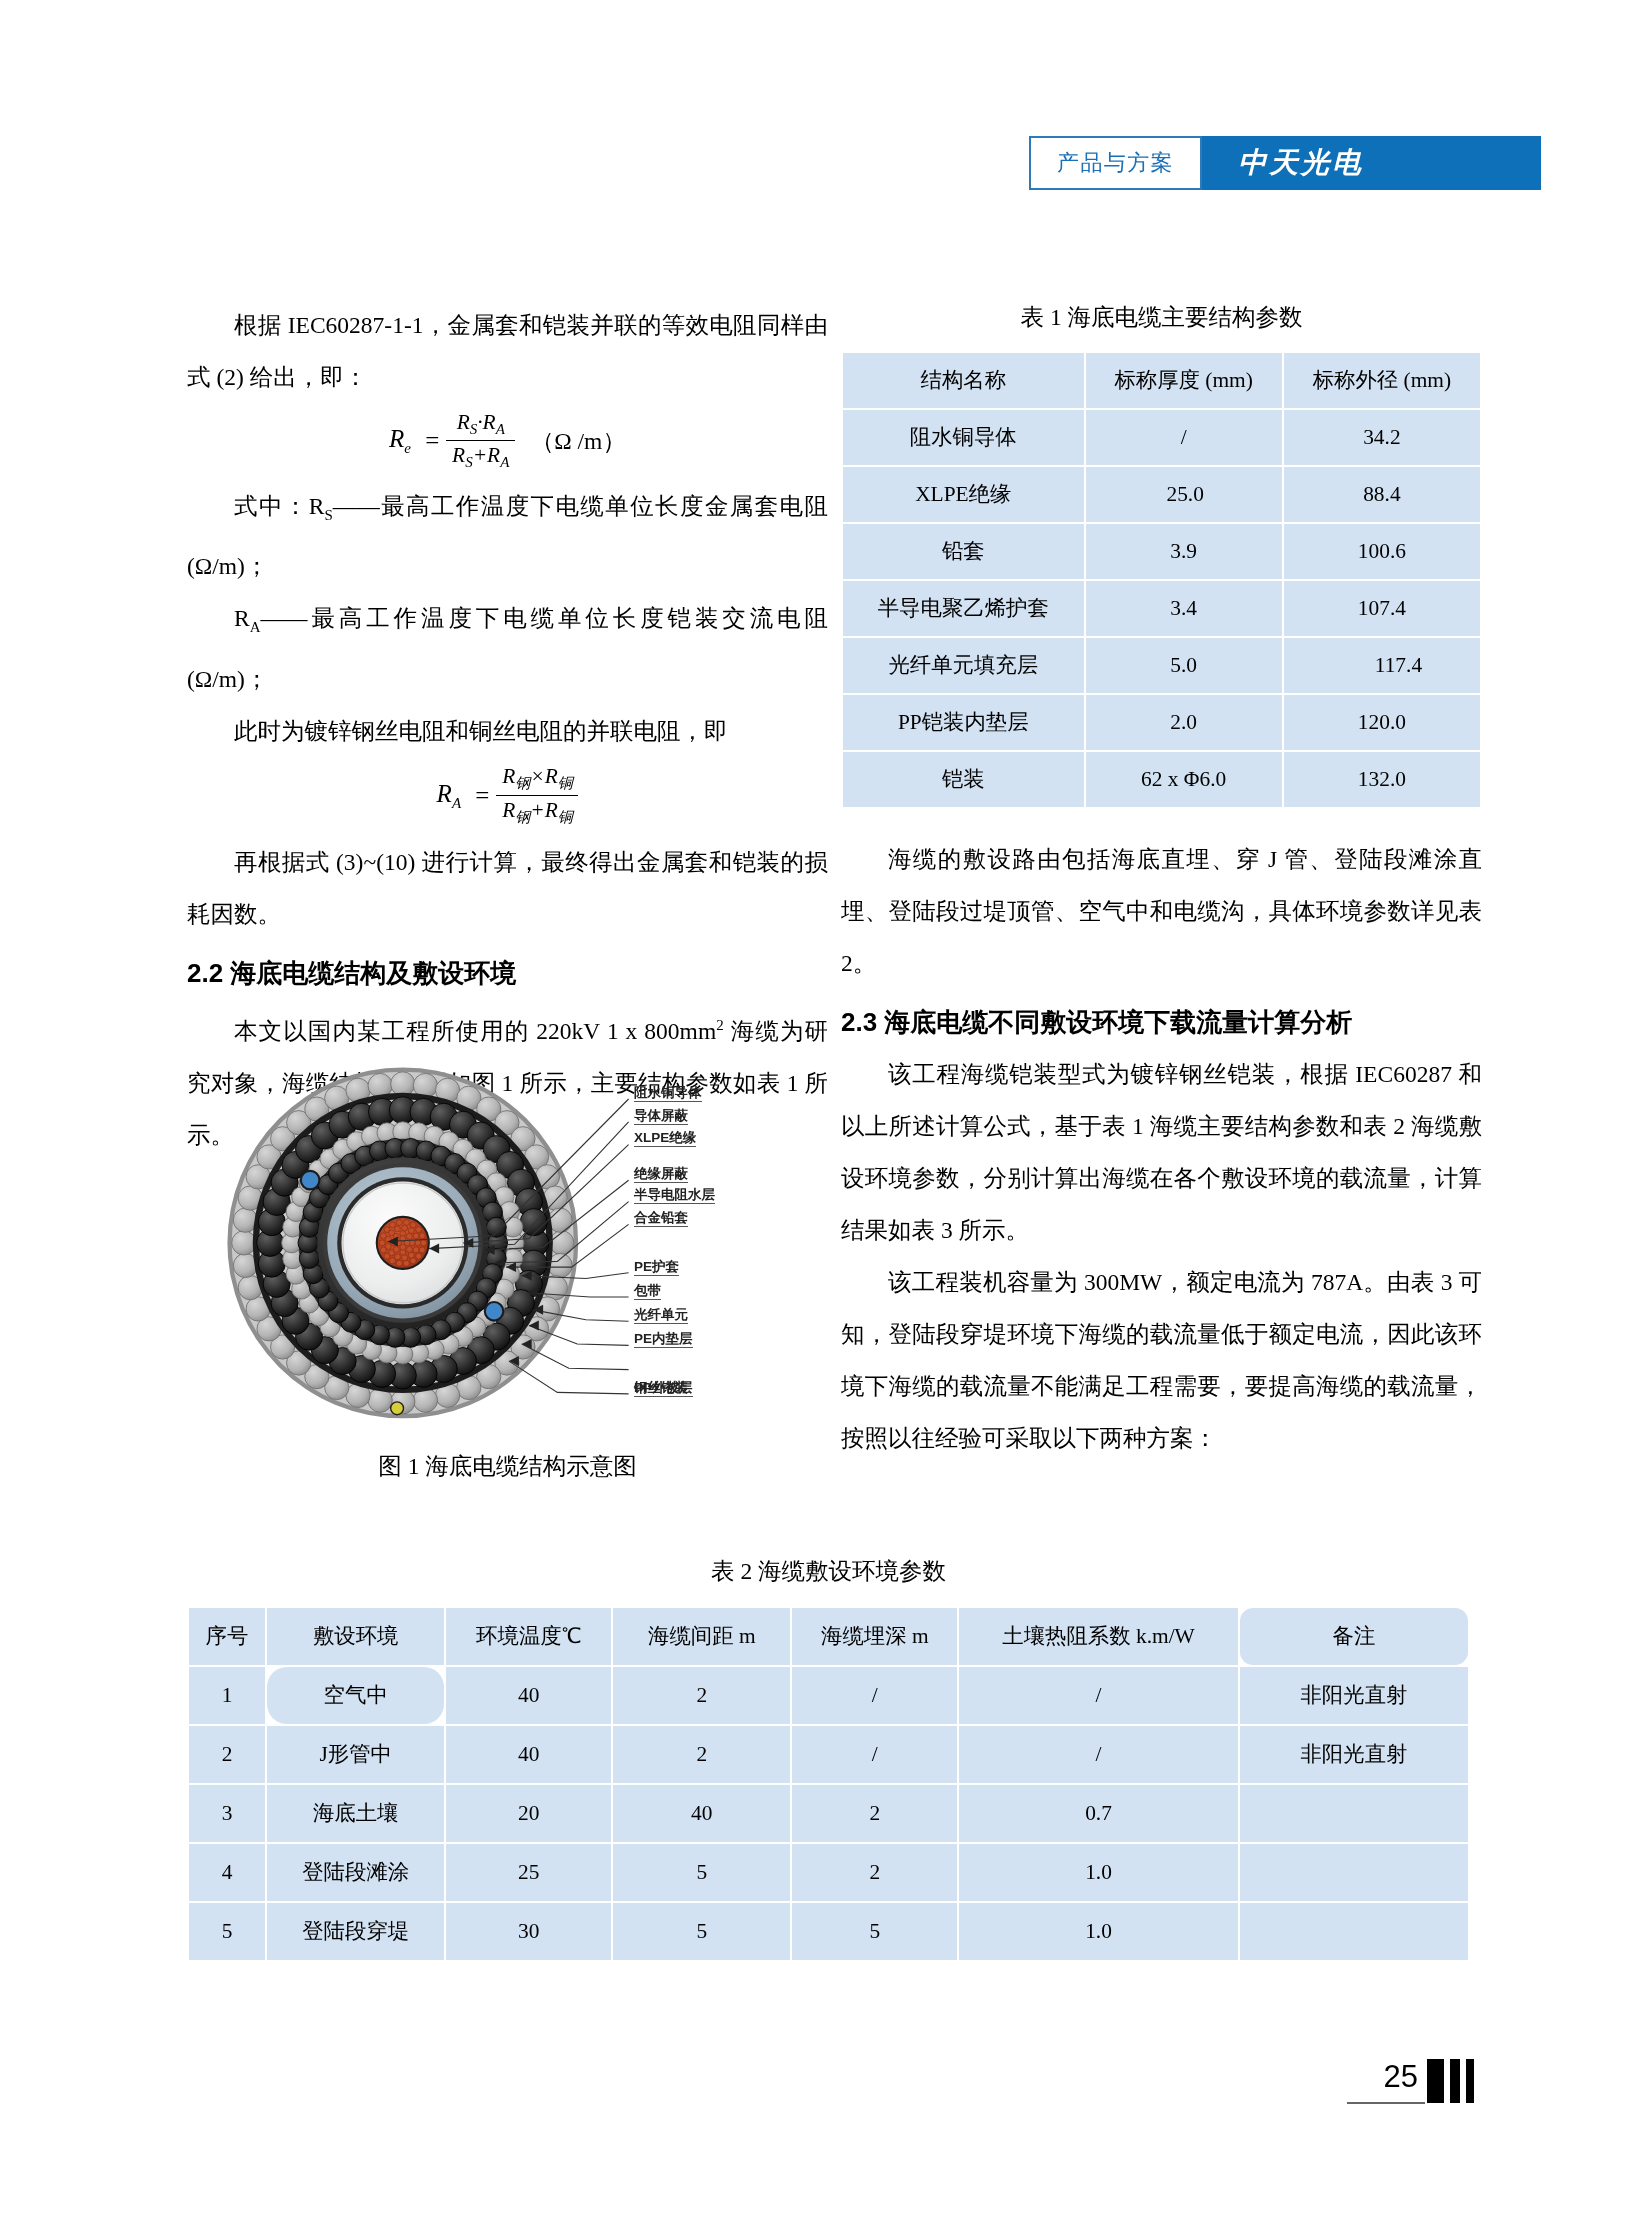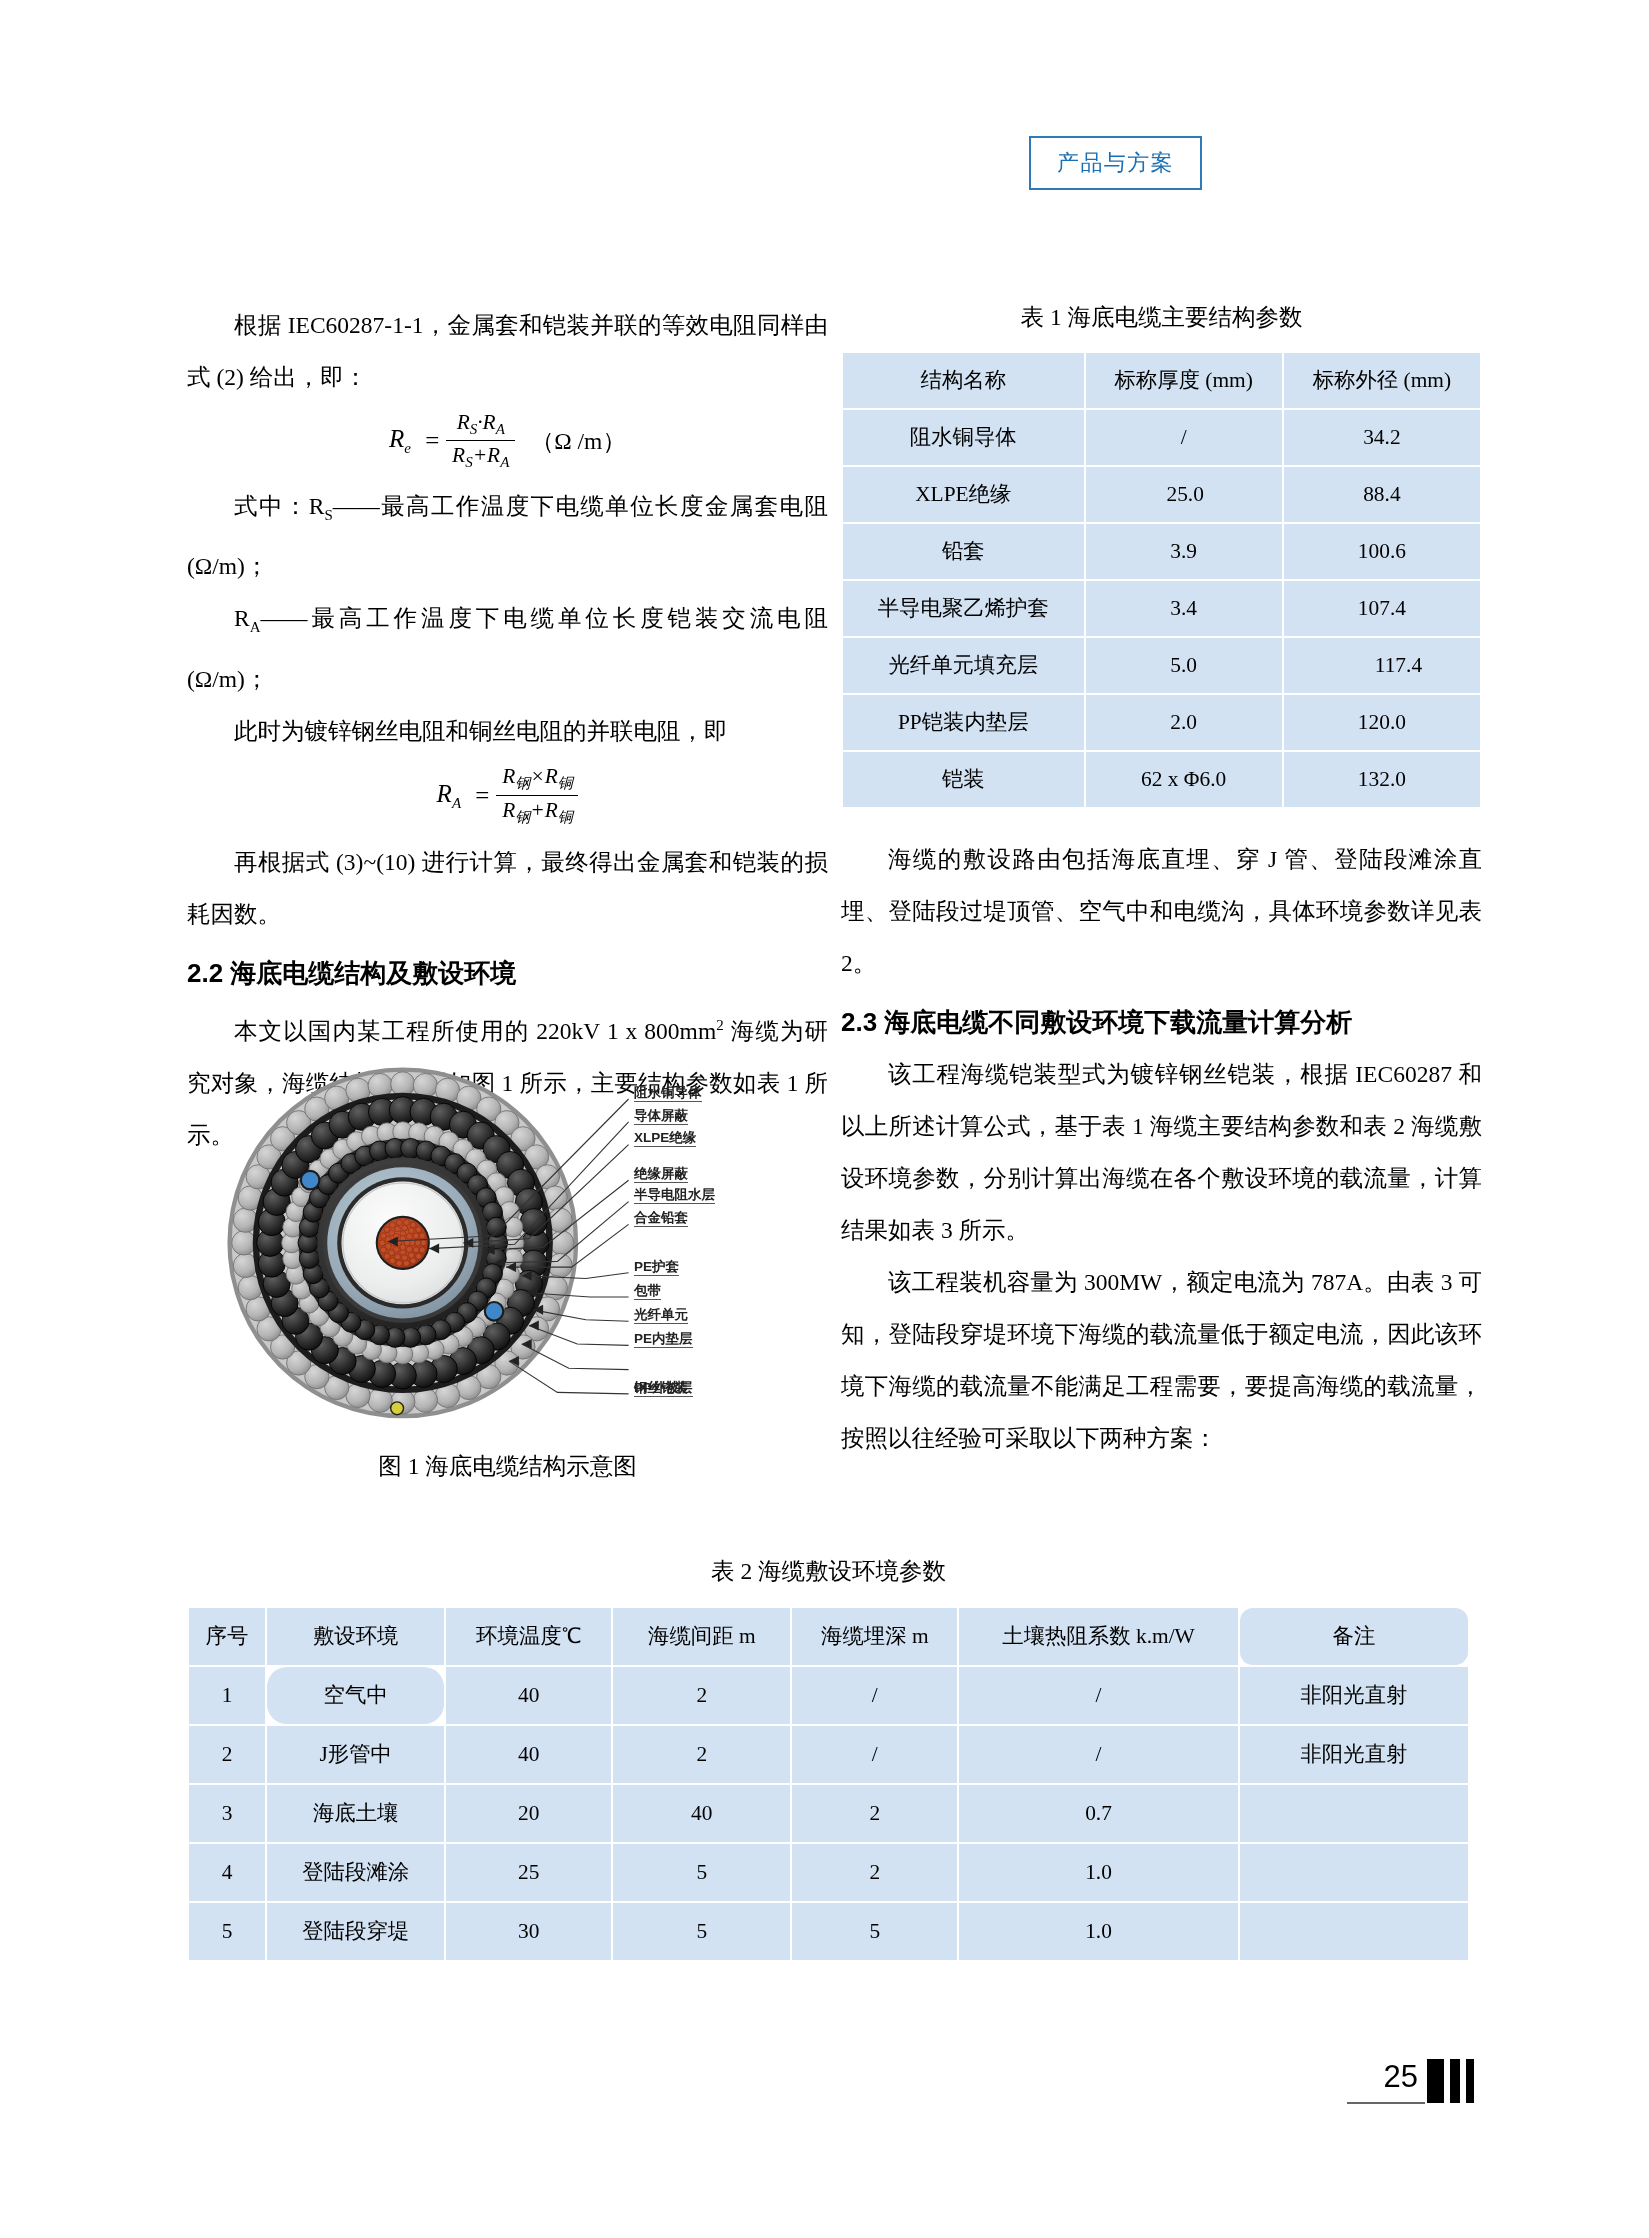--- a/index.html
+++ b/index.html
@@ -117,20 +117,23 @@
   .bars i.b3{width:7.8px;margin-right:0;}
 </style>
 </head>
 <body>
 
 <div class="page">
 
   <div class="hdr">
     <div class="hdr-tab">
       <span>产品与方案</span>
+    </div>
+    <div class="hdr-bar">
+      <span>中天光电</span>
     </div>
   </div>
 
   <div class="colL">
 
     <p class="body">根据 IEC60287-1-1，金属套和铠装并联的等效电阻同样由式 (2) 给出，即：</p>
 
     <div class="formula">
       <span class="lhs"><i>R</i><sub class="sub">e</sub></span>
       <span class="eq">=</span>

